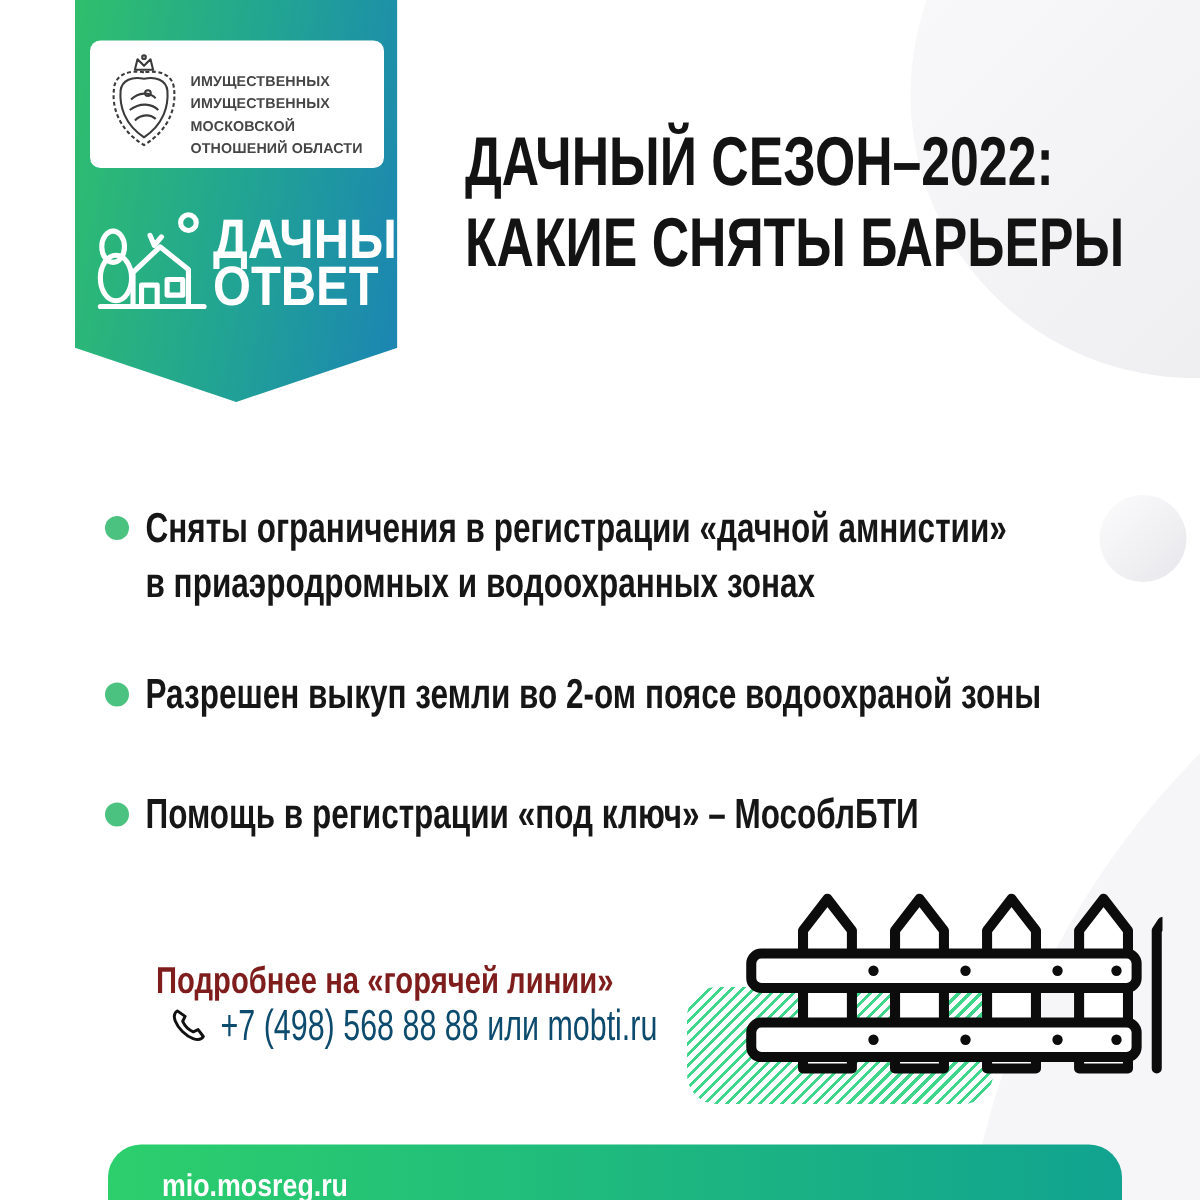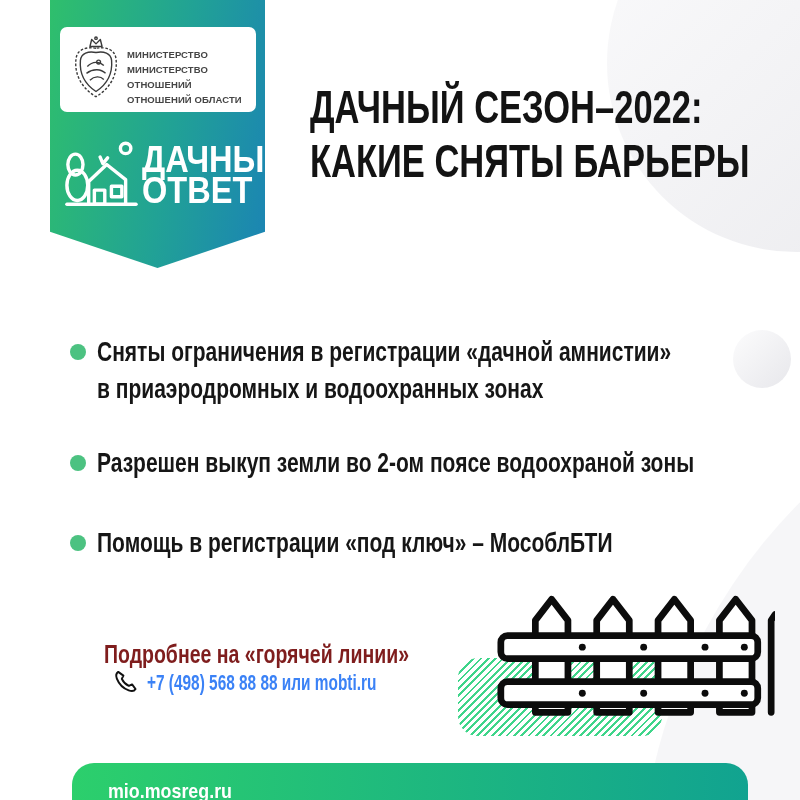--- a/index.html
+++ b/index.html
@@ -45,21 +45,21 @@
   
   .bullet{position:absolute;left:70px;}
   .b1{top:333px;} .b2{top:444px;} .b3{top:524px;}
   .dot{position:absolute;left:0;top:11px;width:16px;height:16px;border-radius:50%;
     background:var(--dot_green,#4cc281);}
   .btext{margin-left:27px;color:#161616;font-size:28px;line-height:37px;font-weight:bold;--sx:.75;}
   
   .hot-caption{position:absolute;left:104px;top:640px;color:#7f1d1d;font-size:25px;font-weight:bold;--sx:.78;}
   .hot-row{position:absolute;left:112px;top:668px;display:flex;align-items:center;}
   .phone-ic{width:30px;height:30px;margin-right:5px;flex:0 0 auto;}
-  .hot-phone{color:#3b82f6;font-size:22px;font-weight:bold;--sx:.7;}
+  .hot-phone{color:#0c4a6e;font-size:29px;font-weight:normal;--sx:.7;}
 </style>
 </head>
 <body>
 
 <div id="canvas">
 
   <div class="circ circ-tr"></div>
   <div class="circ circ-ball"></div>
   <div class="circ circ-br"></div>
 
@@ -97,22 +97,22 @@
         <g fill="none" stroke="#3a3a3a" stroke-width="1.6" stroke-linejoin="round">
           <path d="M23 13 L25 5 L30 10 L35 5 L37 13 Z"></path>
           <circle cx="30" cy="3.4" r="1.4"></circle>
           <path d="M30 15 C18 13 8 17 7 27 C5 41 10 59 30 71 C50 59 55 41 53 27 C52 17 42 13 30 15 Z" stroke-dasharray="3 2"></path>
           <path d="M30 20 C21 18 13 21 12 29 C11 41 15 55 30 65 C45 55 49 41 48 29 C47 21 39 18 30 20 Z"></path>
           <circle cx="33" cy="31" r="2.2"></circle>
           <path d="M20 36 C26 30 34 30 39 35 M19 44 C27 38 36 39 41 44 M23 52 C28 47 35 47 39 51"></path>
         </g>
       </svg>
       <div class="ministry">
-        <div>МИНИСТЕРСТВО</div>
-        <div>МИНИСТЕРСТВО ОТНОШЕНИЙ</div>
+        <div>ИМУЩЕСТВЕННЫХ</div>
+        <div>ИМУЩЕСТВЕННЫХ МОСКОВСКОЙ</div>
         <div>ОТНОШЕНИЙ ОБЛАСТИ</div>
       </div>
     </div>
 
     <svg class="logo-icon" viewBox="0 0 82 76">
       <g fill="none" stroke="#ffffff" stroke-width="3.6" stroke-linecap="round" stroke-linejoin="round">
         <circle cx="67" cy="11" r="5.5"></circle>
         <ellipse cx="14" cy="28" rx="8" ry="11"></ellipse>
         <ellipse cx="16" cy="50" rx="11" ry="16"></ellipse>
         <path d="M43 27 l-3 -7 m3 7 l5 -6"></path>

